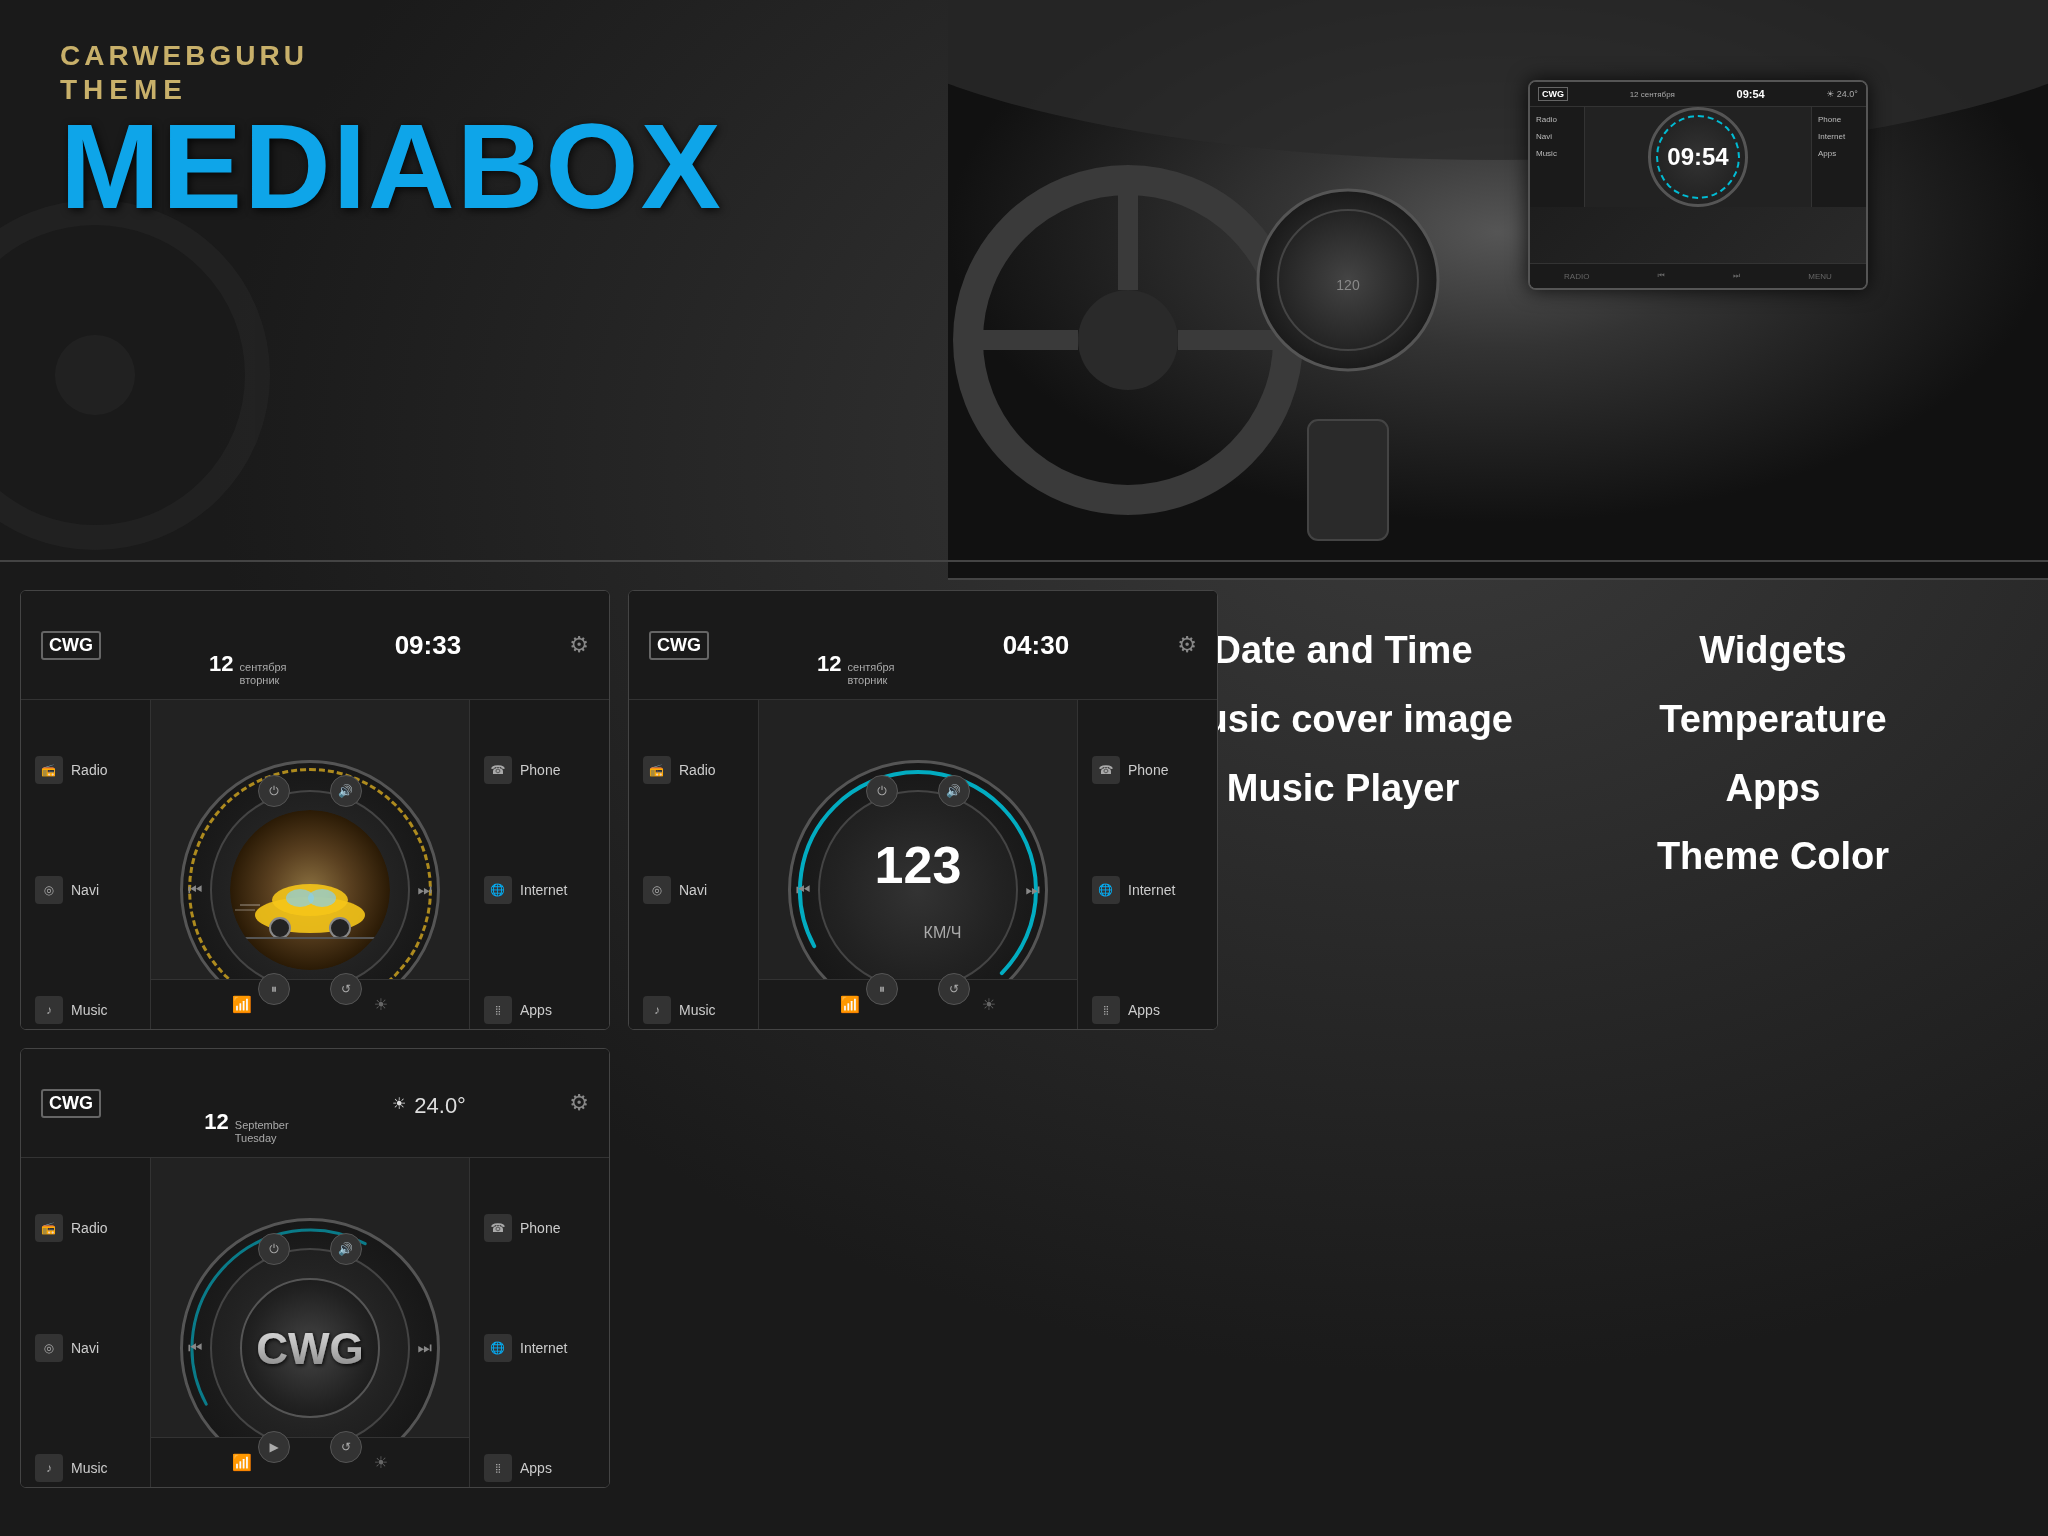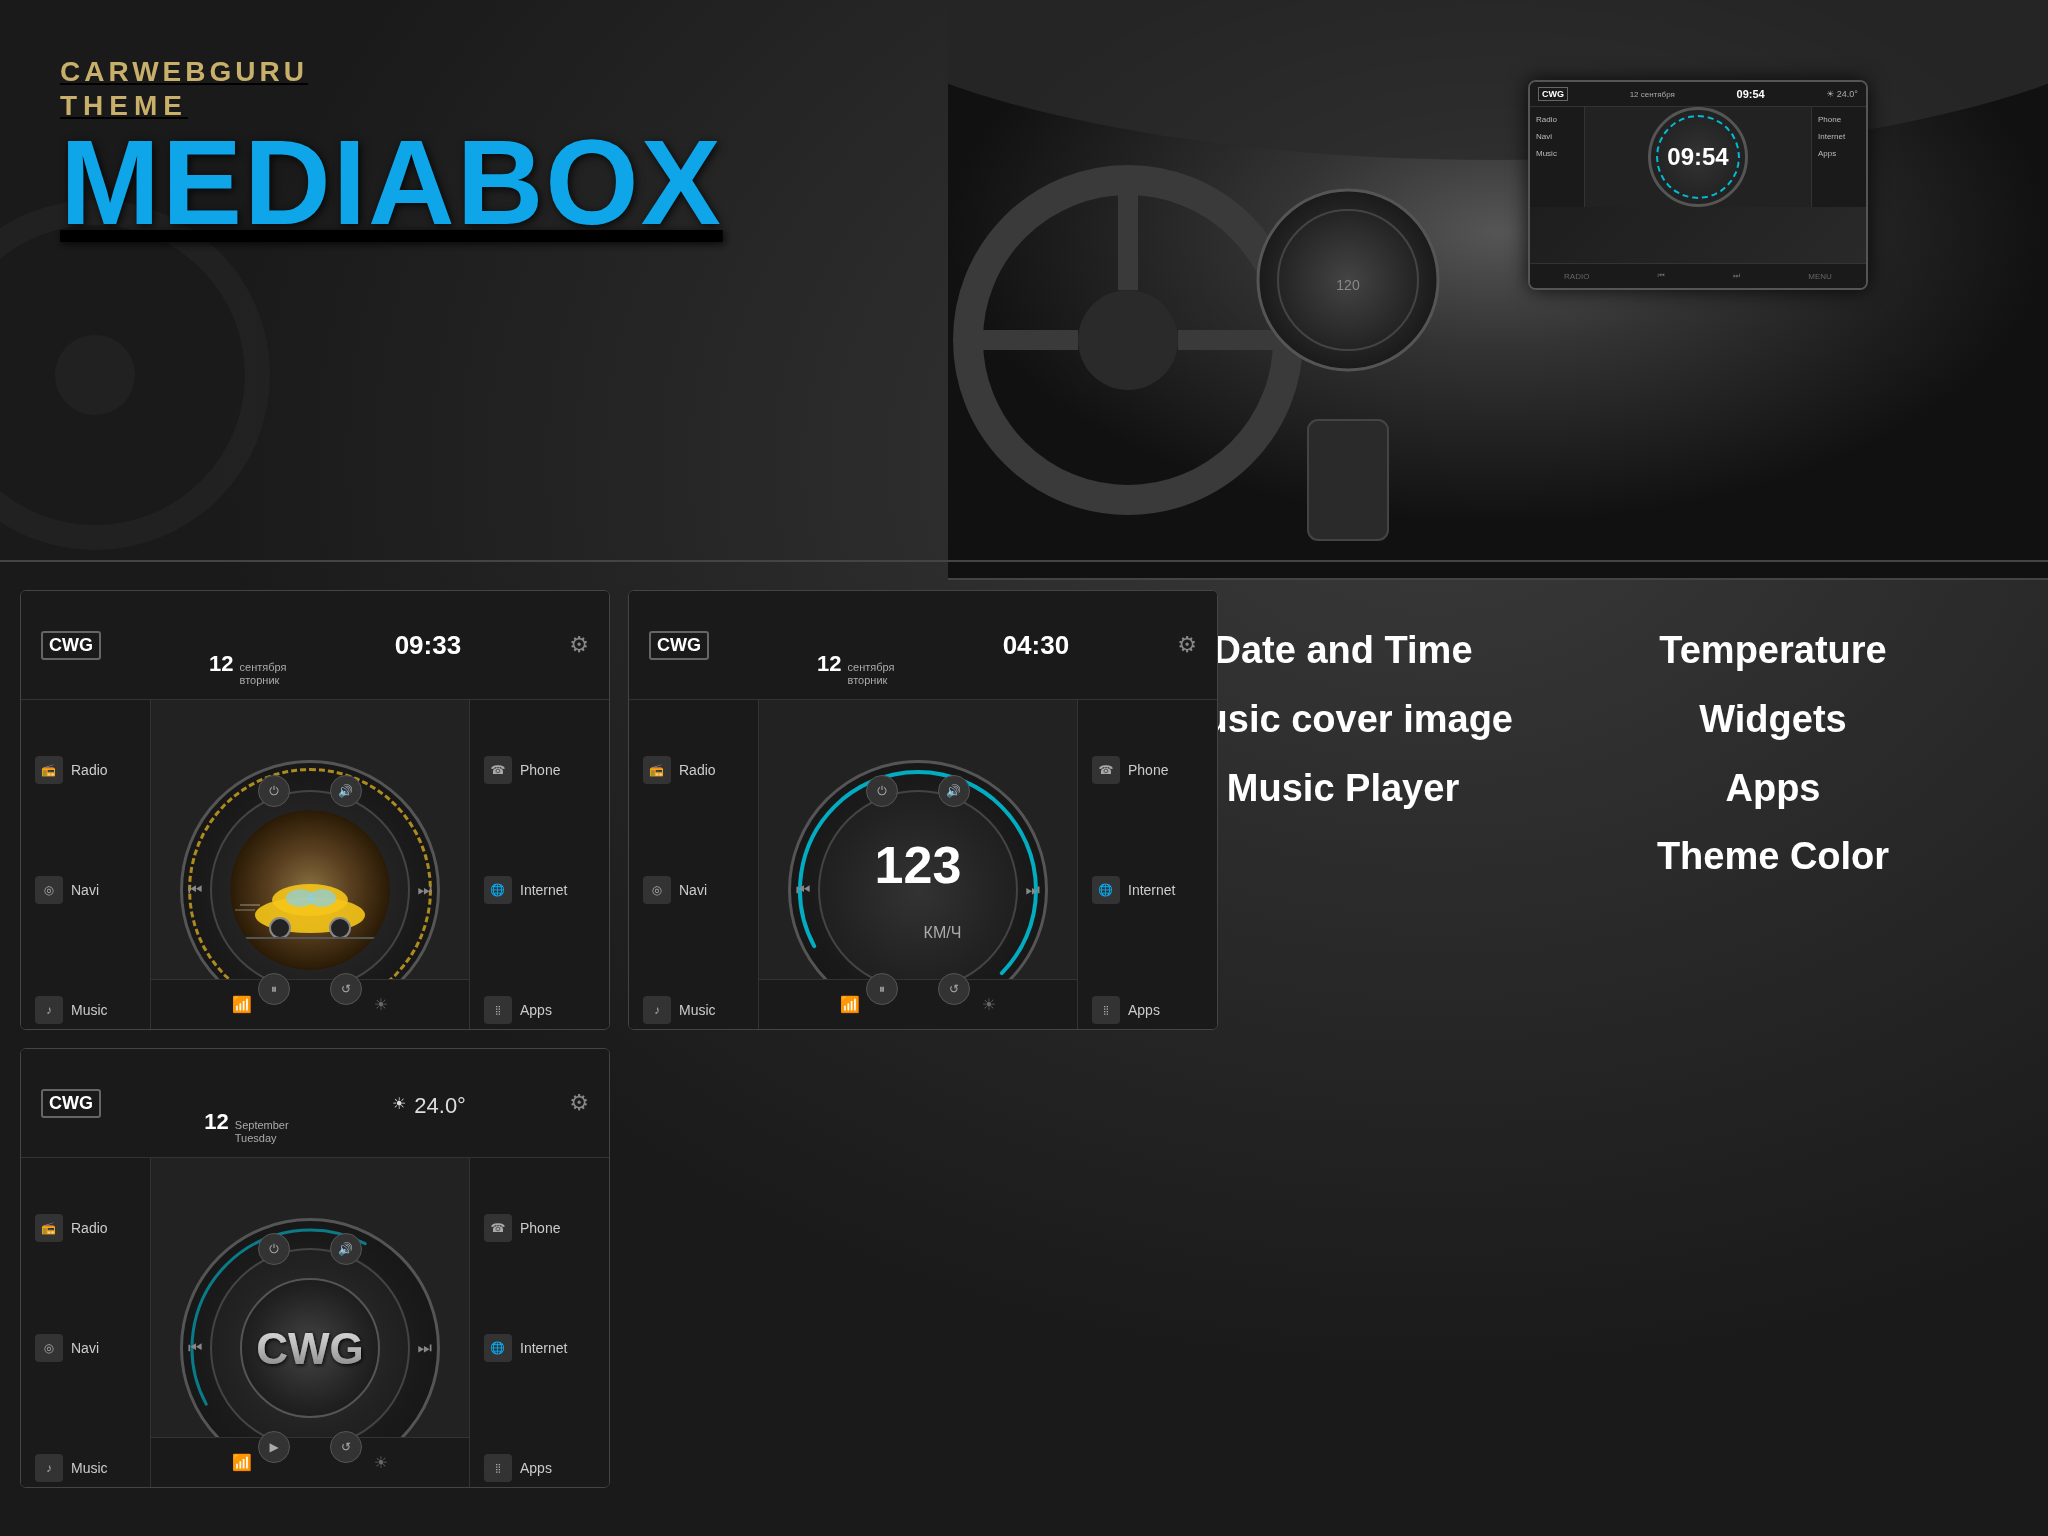--- a/index.html
+++ b/index.html
@@ -15,24 +15,23 @@
     
     .bg-overlay {
       position: absolute;
       inset: 0;
       background: radial-gradient(ellipse at 70% 30%, #3a3a3a 0%, #1a1a1a 60%);
     }
 
     
     .header-area {
       position: absolute;
-      top: 56px;
+      top: 40px;
       left: 60px;
       z-index: 10;
-      text-decoration: underline;
     }
     .brand-small {
       color: #c8b06a;
       font-size: 28px;
       font-weight: bold;
       letter-spacing: 4px;
     }
     .theme-label {
       color: #c8b06a;
       font-size: 28px;
@@ -508,22 +507,22 @@
   </div>
 </div>
 
 <div class="features-area">
   <div class="feature-col">
     <div class="feature-item">Date and Time</div>
     <div class="feature-item">Music cover image</div>
     <div class="feature-item">Music Player</div>
   </div>
   <div class="feature-col">
+    <div class="feature-item">Widgets</div>
     <div class="feature-item">Temperature</div>
-    <div class="feature-item">Widgets</div>
     <div class="feature-item">Apps</div>
     <div class="feature-item">Theme Color</div>
   </div>
 </div>
 
 <div class="divider"></div>
 
 <div class="screens-grid">
 
   <div class="ui-screen">

